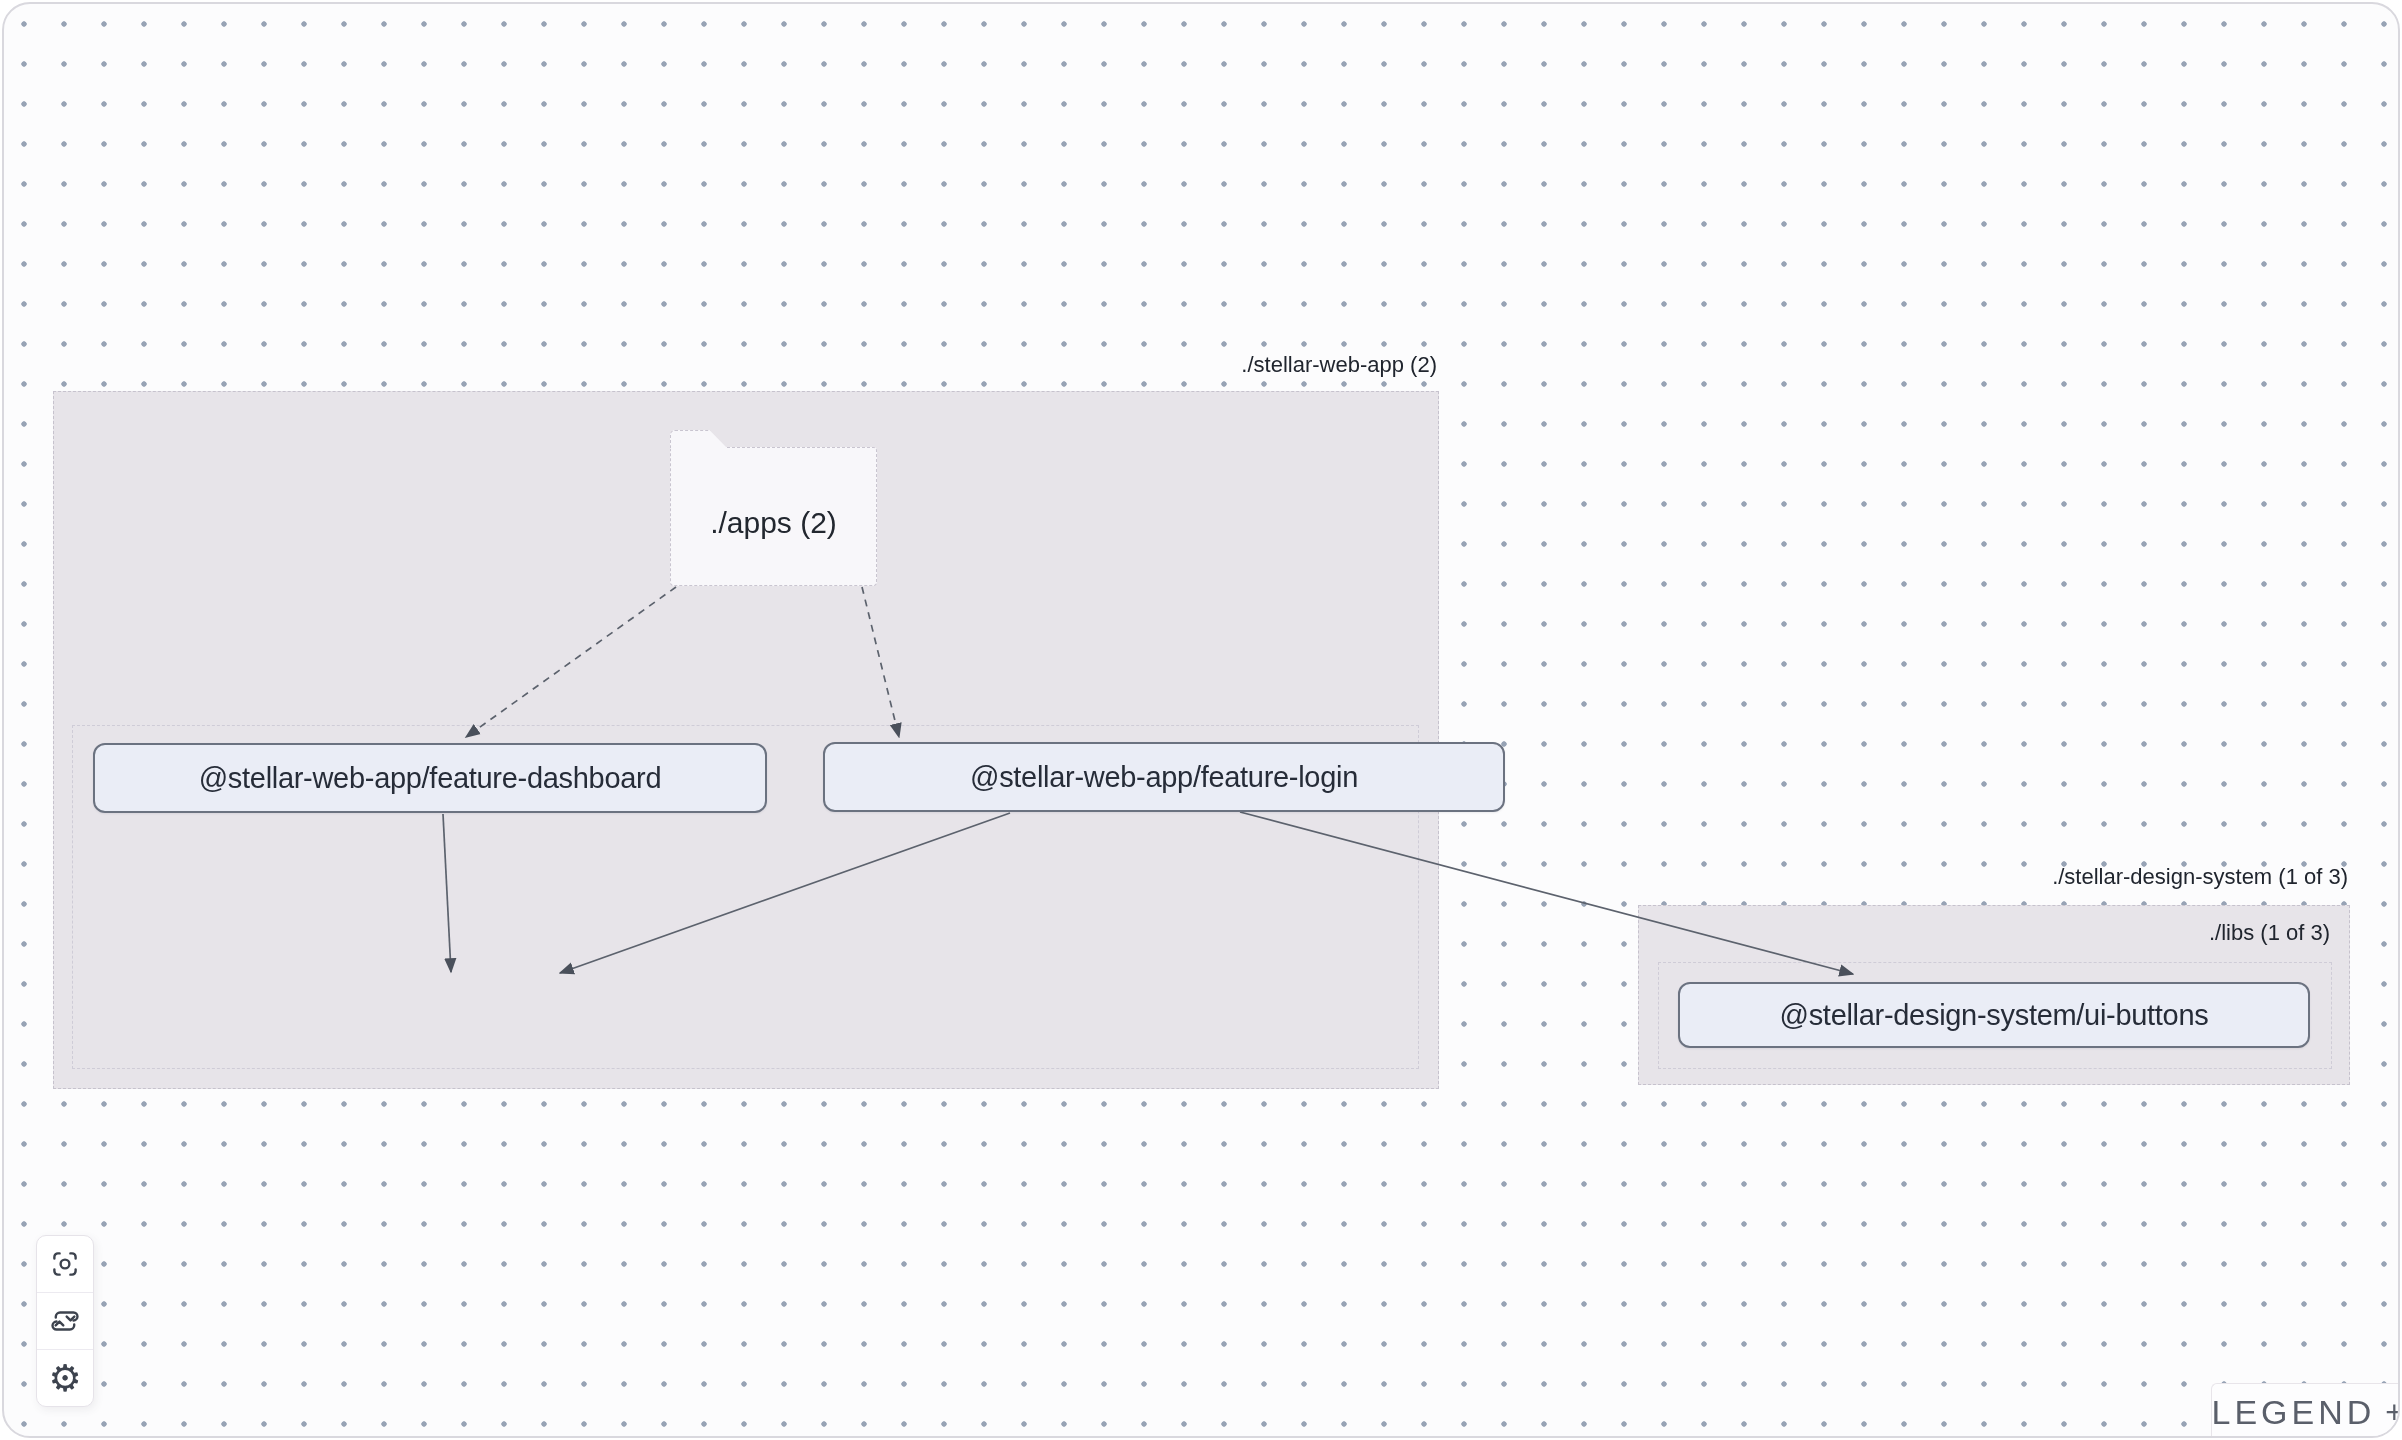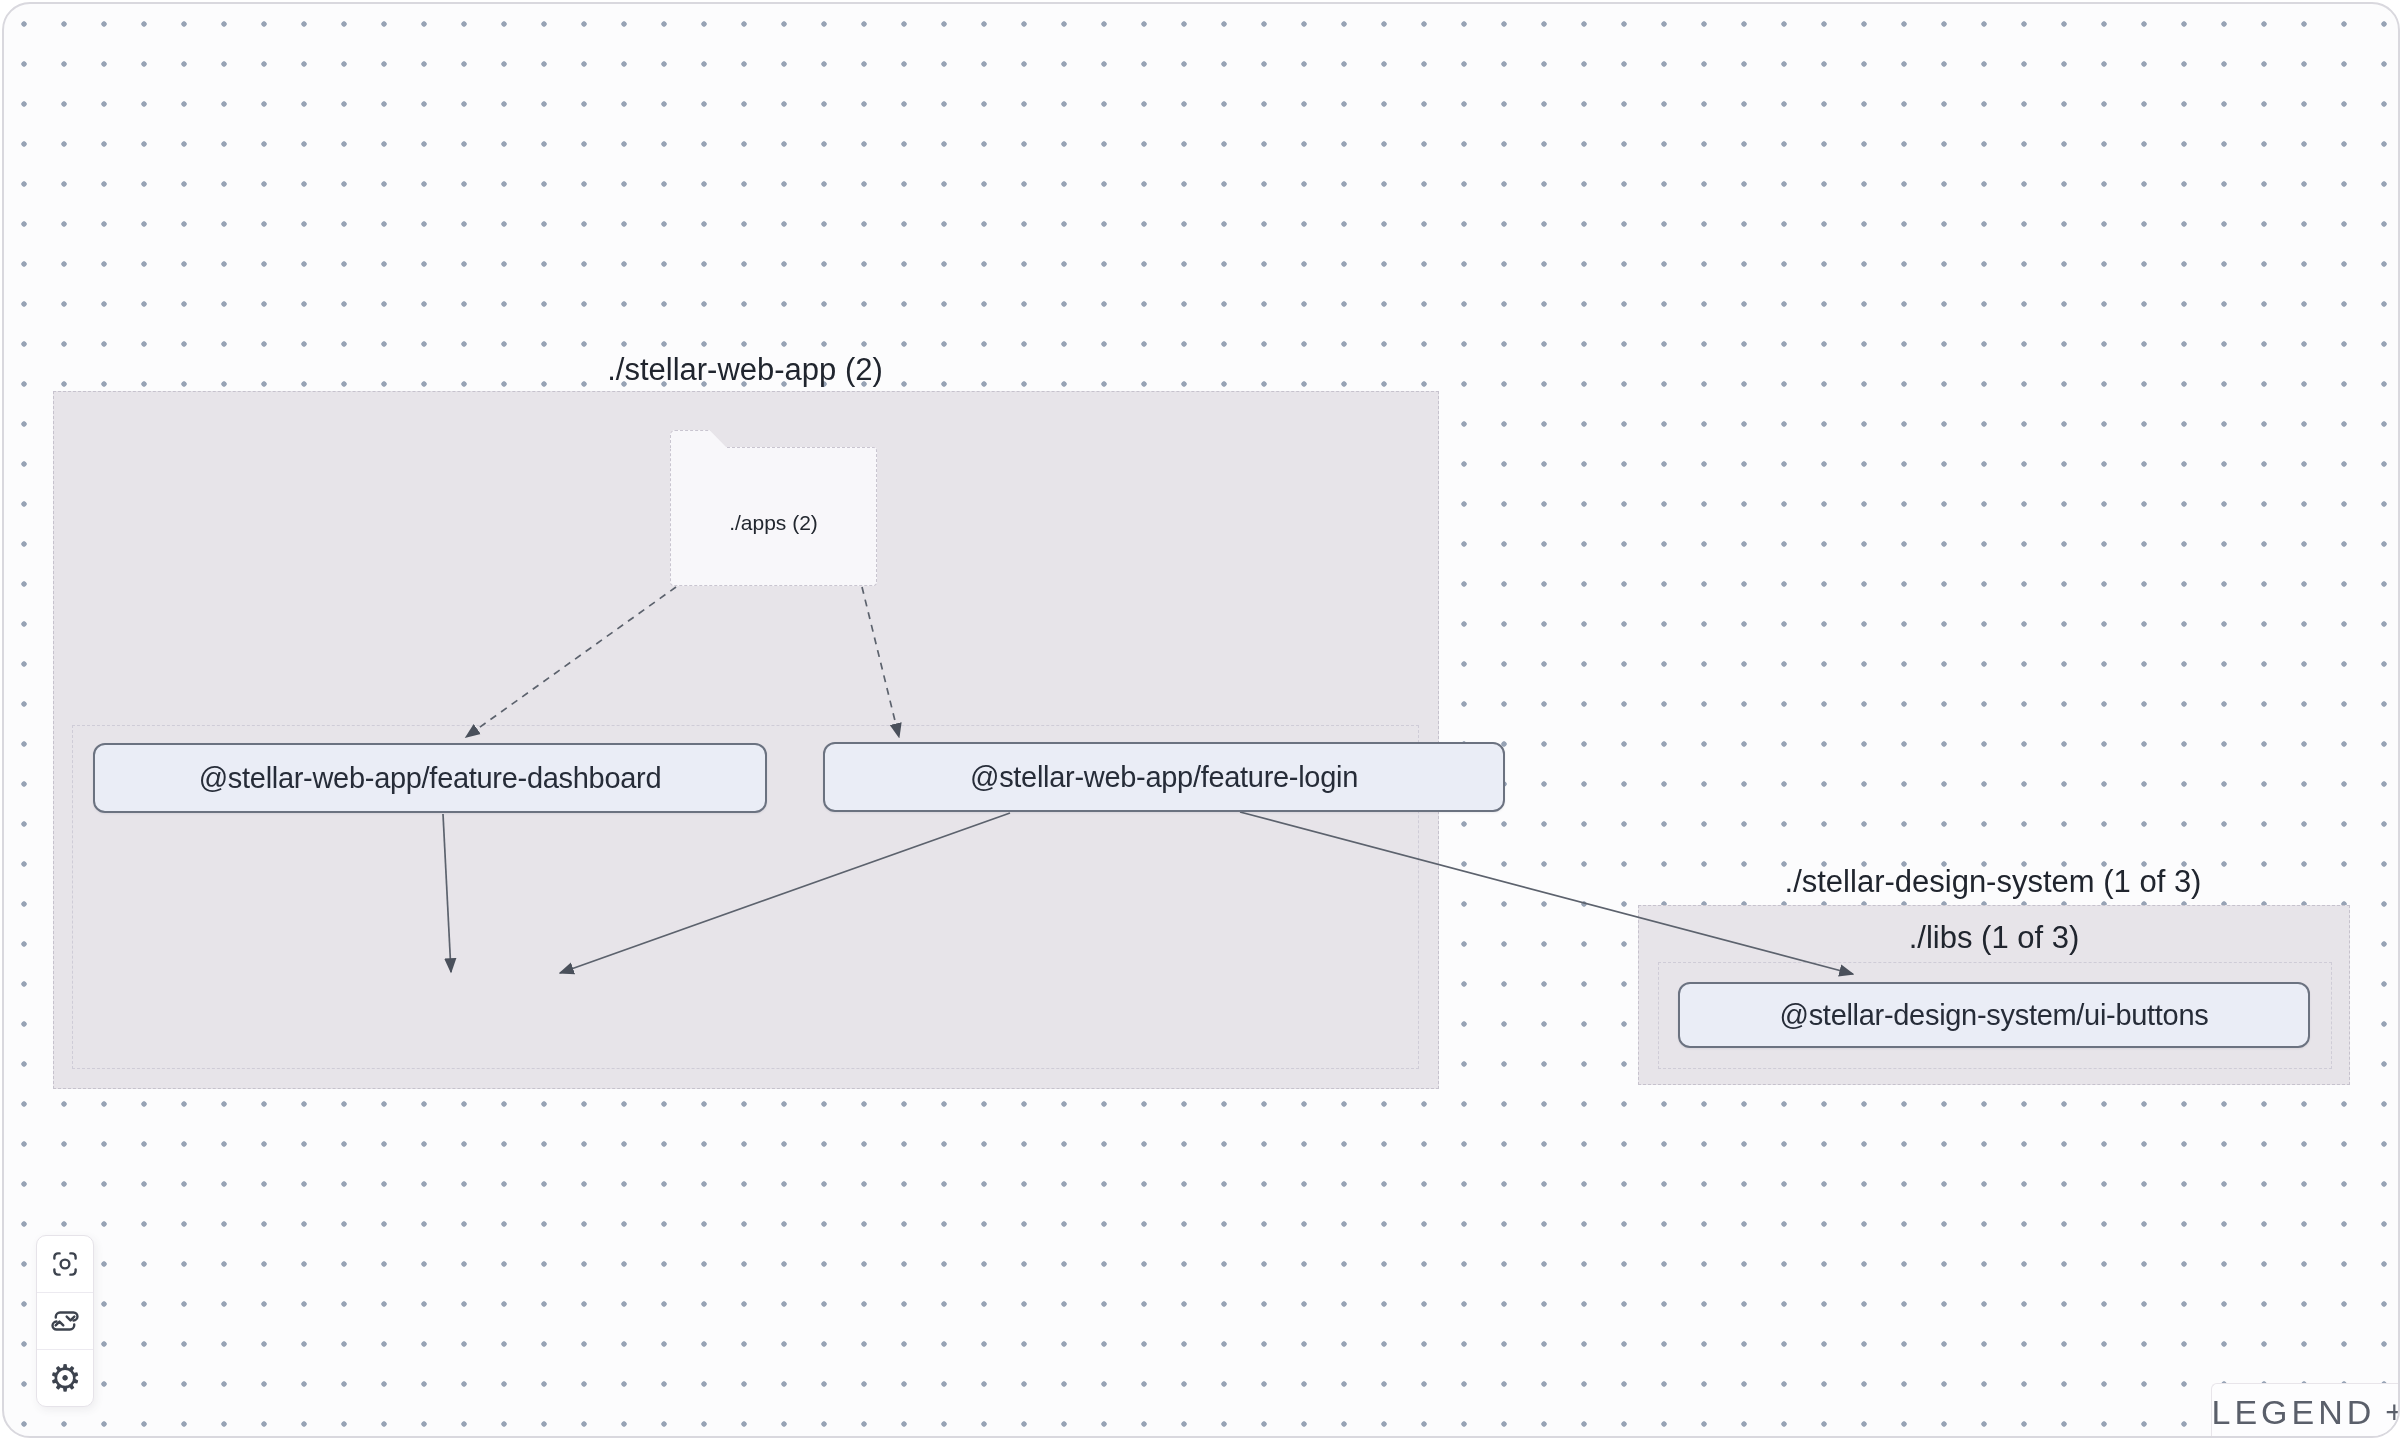--- a/index.html
+++ b/index.html
@@ -32,22 +32,22 @@
     border: 1px dashed #c6c2cd;
     z-index: 1;
   }
   .subgroup {
     position: absolute;
     border: 1px dashed #cfccd7;
     z-index: 2;
   }
   .group-label {
     position: absolute;
-    text-align: center;
-    font-size: 31px;
+    text-align: right;
+    font-size: 22px;
     color: #20252e;
     z-index: 3;
     letter-spacing: 0px;
     white-space: nowrap;
   }
 
   
   #folder-apps {
     position: absolute;
     left: 670px; top: 447px; width: 205px; height: 137px;
@@ -62,21 +62,21 @@
     position: absolute;
     left: -1px; top: -18px;
     width: 57px; height: 18px;
     background: #f8f7fa;
     border-top: 1px dashed #c9c5d0;
     border-left: 1px dashed #c9c5d0;
     border-top-left-radius: 5px;
     clip-path: polygon(0 0, 68% 0, 100% 100%, 0 100%);
   }
   #folder-apps .folder-label {
-    font-size: 21px; color: #22272f; white-space: nowrap; margin-top: 12px;
+    font-size: 30px; color: #22272f; white-space: nowrap; margin-top: 12px;
   }
 
   
   .node {
     position: absolute;
     background: #eaedf6;
     border: 2px solid #6b7280;
     border-radius: 12px;
     box-shadow: 0 1px 2px rgba(40,44,60,0.08);
     display: flex; align-items: center; justify-content: center;

